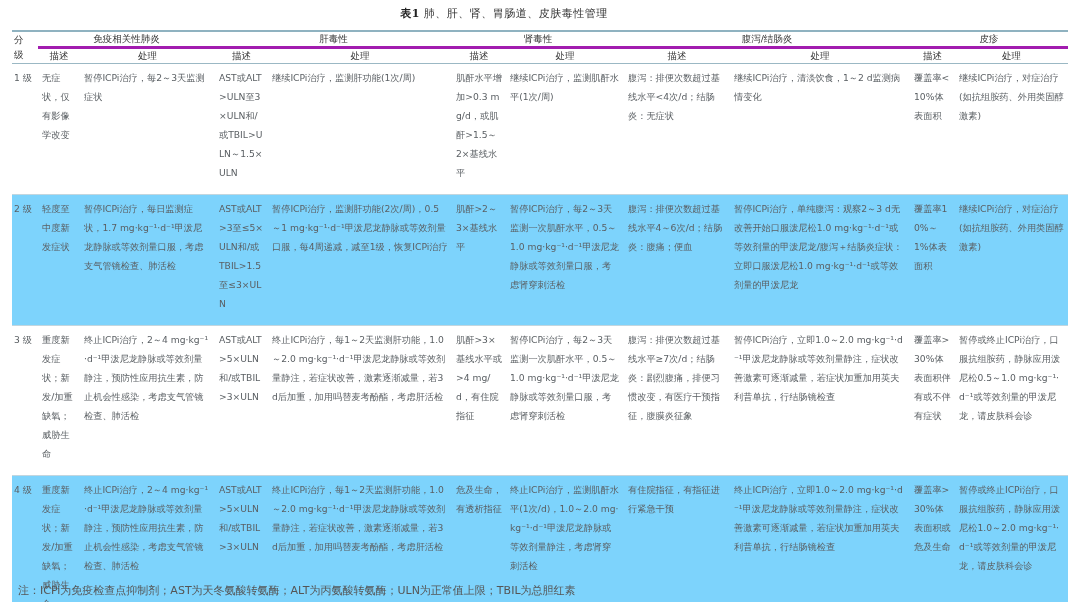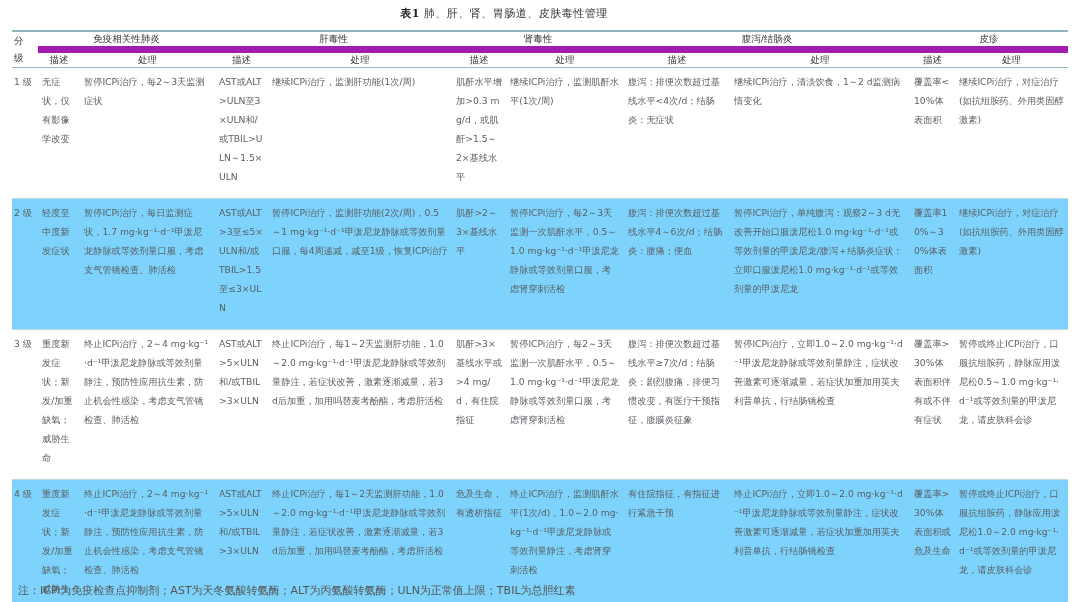--- a/index.html
+++ b/index.html
@@ -4,21 +4,21 @@
 <style>
   html, body { margin:0; padding:0; background:#ffffff; }
   body { width:1080px; height:602px; overflow:hidden; position:relative;
          font-family:"DejaVu Sans", "Liberation Sans", sans-serif; color:#555a5e; }
   .title { position:absolute; top:6px; left:0; width:1008px; text-align:center;
            font-size:11px; color:#333; letter-spacing:0.5px; }
   .title b { font-family:"DejaVu Serif", serif; font-weight:bold; color:#222; margin-right:4px; }
   table { position:absolute; left:12px; top:30px; width:1056px; border-collapse:collapse;
           table-layout:fixed; font-size:9.2px; line-height:19px; }
   thead tr.h1 th { border-top:2px solid #8fb2c0; }
-  thead tr.h1 th.sub { border-bottom:7px solid #a21caf;text-align:center; }
+  thead tr.h1 th.sub { border-bottom:3px solid #a21caf;text-align:center; }
   thead tr.h2 th { border-bottom:1.5px solid #9bb8c4; }
   th { font-weight:normal; color:#333; height:14px; line-height:14px; padding:0; font-size:9.5px; }
   td { vertical-align:top; padding:4px 4px 12px 4px; color:#5a5f63; word-break:break-all; }
   td.grade { padding-left:2px; padding-right:0; }
   tr.shade td { background:#7dd3fc; }
   tr.row td { border-bottom:1.5px solid #c2d6df; }
   tr.row-last td { border-bottom:2px solid #4c1d95; }
   .note { position:absolute; left:18px; top:583px; font-size:11px; color:#555; }
 </style>
 </head>
@@ -80,21 +80,21 @@
     <tr class="row shade" style="height:114px">
       <td class="grade">2 级</td>
       <td>轻度至中度新发症状</td>
       <td>暂停ICPi治疗，每日监测症状，1.7 mg·kg⁻¹·d⁻¹甲泼尼龙静脉或等效剂量口服，考虑支气管镜检查、肺活检</td>
       <td>AST或ALT&gt;3至≤5×ULN和/或TBIL&gt;1.5至≤3×ULN</td>
       <td>暂停ICPi治疗，监测肝功能(2次/周)，0.5～1 mg·kg⁻¹·d⁻¹甲泼尼龙静脉或等效剂量口服，每4周递减，减至1级，恢复ICPi治疗</td>
       <td>肌酐&gt;2～3×基线水平</td>
       <td>暂停ICPi治疗，每2～3天监测一次肌酐水平，0.5～1.0 mg·kg⁻¹·d⁻¹甲泼尼龙静脉或等效剂量口服，考虑肾穿刺活检</td>
       <td>腹泻：排便次数超过基线水平4～6次/d；结肠炎：腹痛；便血</td>
       <td>暂停ICPi治疗，单纯腹泻：观察2～3 d无改善开始口服泼尼松1.0 mg·kg⁻¹·d⁻¹或等效剂量的甲泼尼龙/腹泻＋结肠炎症状：立即口服泼尼松1.0 mg·kg⁻¹·d⁻¹或等效剂量的甲泼尼龙</td>
-      <td>覆盖率10%～30%体表面积</td>
+      <td>覆盖率10%～1%体表面积</td>
       <td>继续ICPi治疗，对症治疗(如抗组胺药、外用类固醇激素)</td>
     </tr>
     <tr class="row" style="height:140px">
       <td class="grade">3 级</td>
       <td>重度新发症状；新发/加重缺氧；威胁生命</td>
       <td>终止ICPi治疗，2～4 mg·kg⁻¹·d⁻¹甲泼尼龙静脉或等效剂量静注，预防性应用抗生素，防止机会性感染，考虑支气管镜检查、肺活检</td>
       <td>AST或ALT&gt;5×ULN和/或TBIL&gt;3×ULN</td>
       <td>终止ICPi治疗，每1～2天监测肝功能，1.0～2.0 mg·kg⁻¹·d⁻¹甲泼尼龙静脉或等效剂量静注，若症状改善，激素逐渐减量，若3 d后加重，加用吗替麦考酚酯，考虑肝活检</td>
       <td>肌酐&gt;3×基线水平或&gt;4 mg/d，有住院指征</td>
       <td>暂停ICPi治疗，每2～3天监测一次肌酐水平，0.5～1.0 mg·kg⁻¹·d⁻¹甲泼尼龙静脉或等效剂量口服，考虑肾穿刺活检</td>

